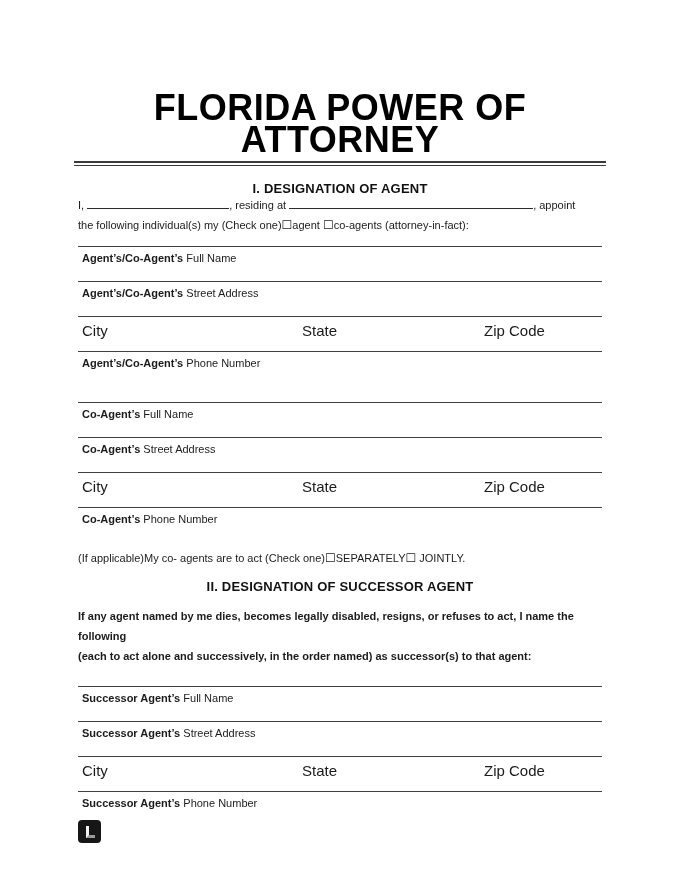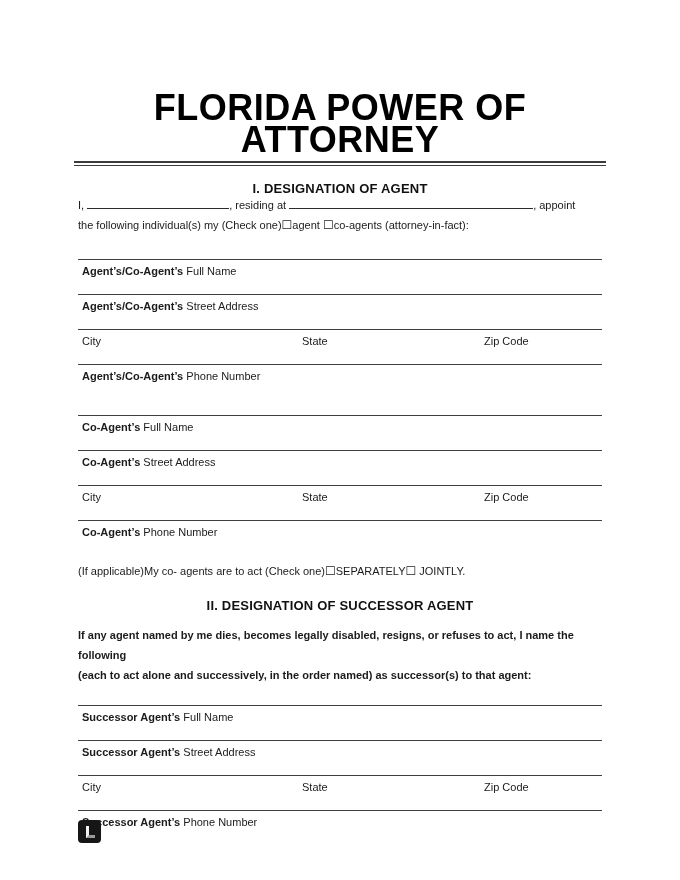--- a/index.html
+++ b/index.html
@@ -30,47 +30,47 @@
   }
   .sec-heading {
     margin: 16px 0 0;
     font-size: 13px;
     font-weight: 700;
     text-align: center;
     color: #111;
     line-height: 13px;
     letter-spacing: 0.2px;
   }
-  .sec-heading.second { margin-top: 21px; }
+  .sec-heading.second { margin-top: 15px; }
   p { margin: 0; }
   .intro {
     font-size: 11px;
     line-height: 20px;
   }
   .blank {
     display: inline-block;
     height: 10px;
     border-bottom: 1px solid #2c2c2c;
     vertical-align: baseline;
   }
   .blank.name { width: 142px; }
   .blank.residence { width: 244px; }
   .cb { font-size: 12px; color: #222; }
-  .group { margin-top: 24px; }
+  .group { margin-top: 11px; }
   .group.g2 { margin-top: 16px; }
   .group.g3 { margin-top: 20px; }
   .field { height: 35px; }
   .rule { border-top: 1px solid #3f3f3f; height: 0; }
   .flabel {
     font-size: 11px;
     padding: 5px 4px 0;
     line-height: 12px;
   }
   .flabel b { font-weight: 700; }
-  .csz-labels { position: relative; height: 17px; font-size: 11px; }
+  .csz-labels { position: relative; height: 17px; font-size: 15px; }
   .csz-labels .city { position: absolute; left: 4px; top: 5px; }
   .csz-labels .state { position: absolute; left: 224px; top: 5px; }
   .csz-labels .zip { position: absolute; left: 406px; top: 5px; }
   .body-line {
     margin-top: 9px;
     font-size: 11px;
     line-height: 14px;
   }
   .para {
     margin-top: 13px;

